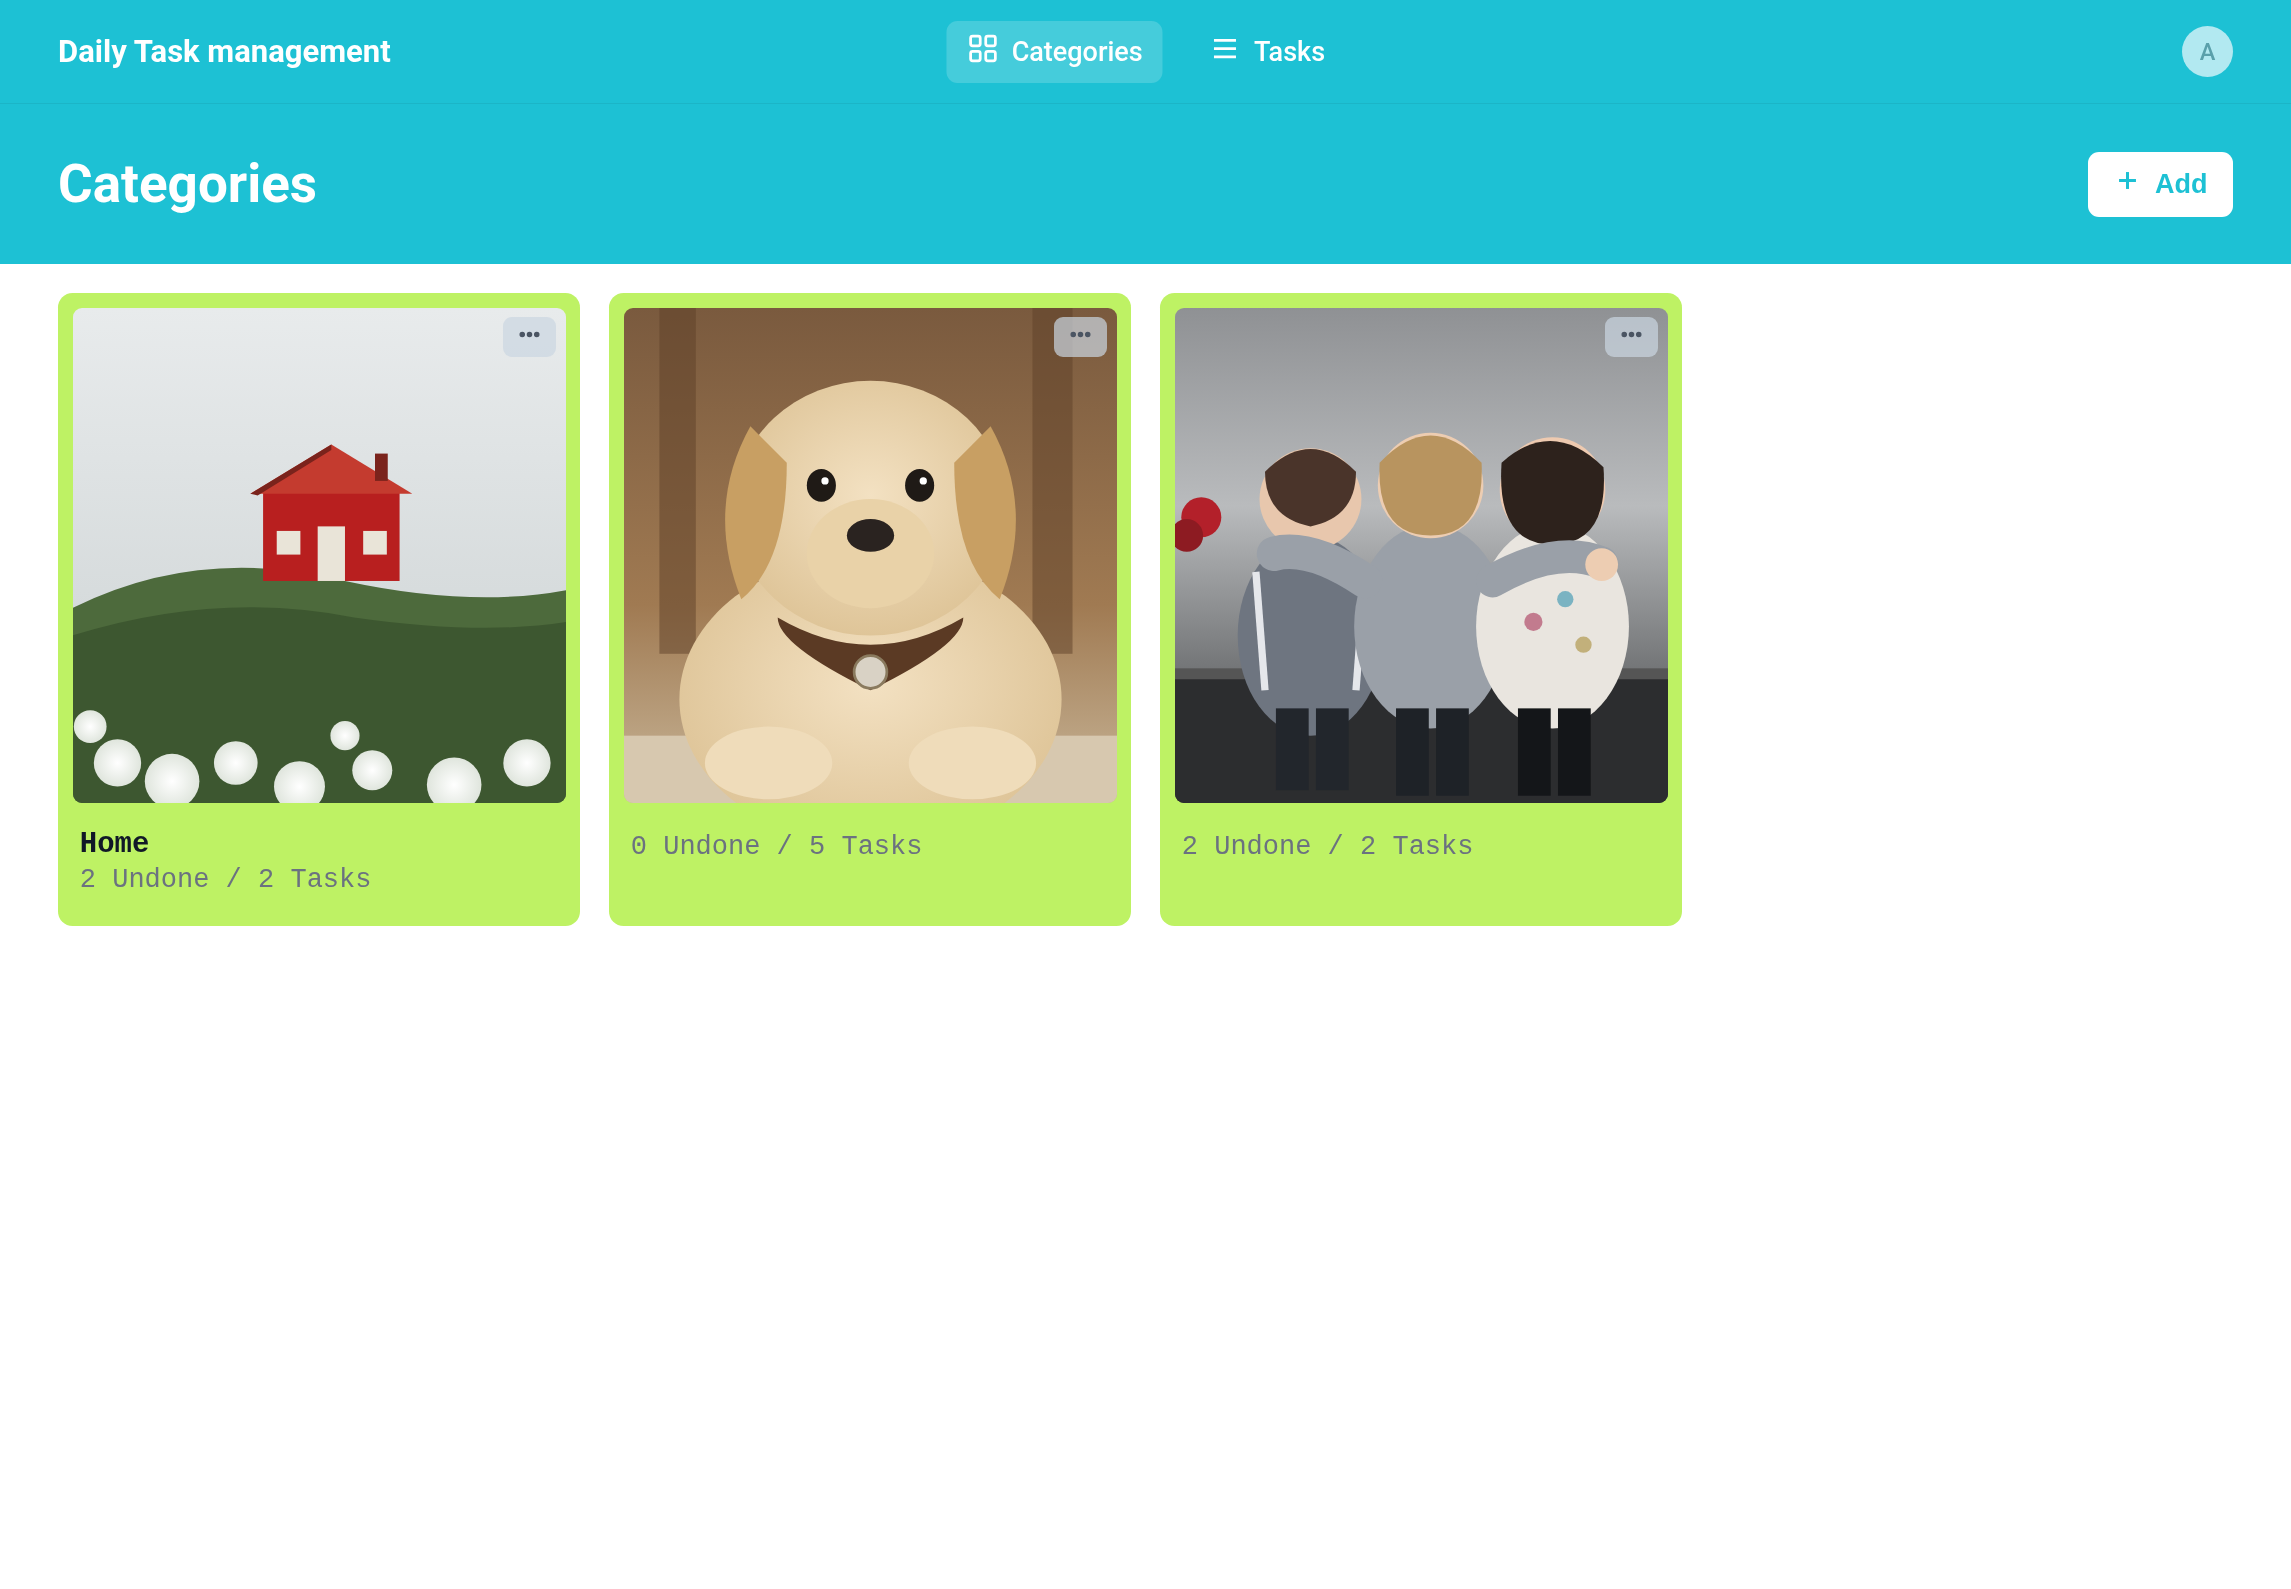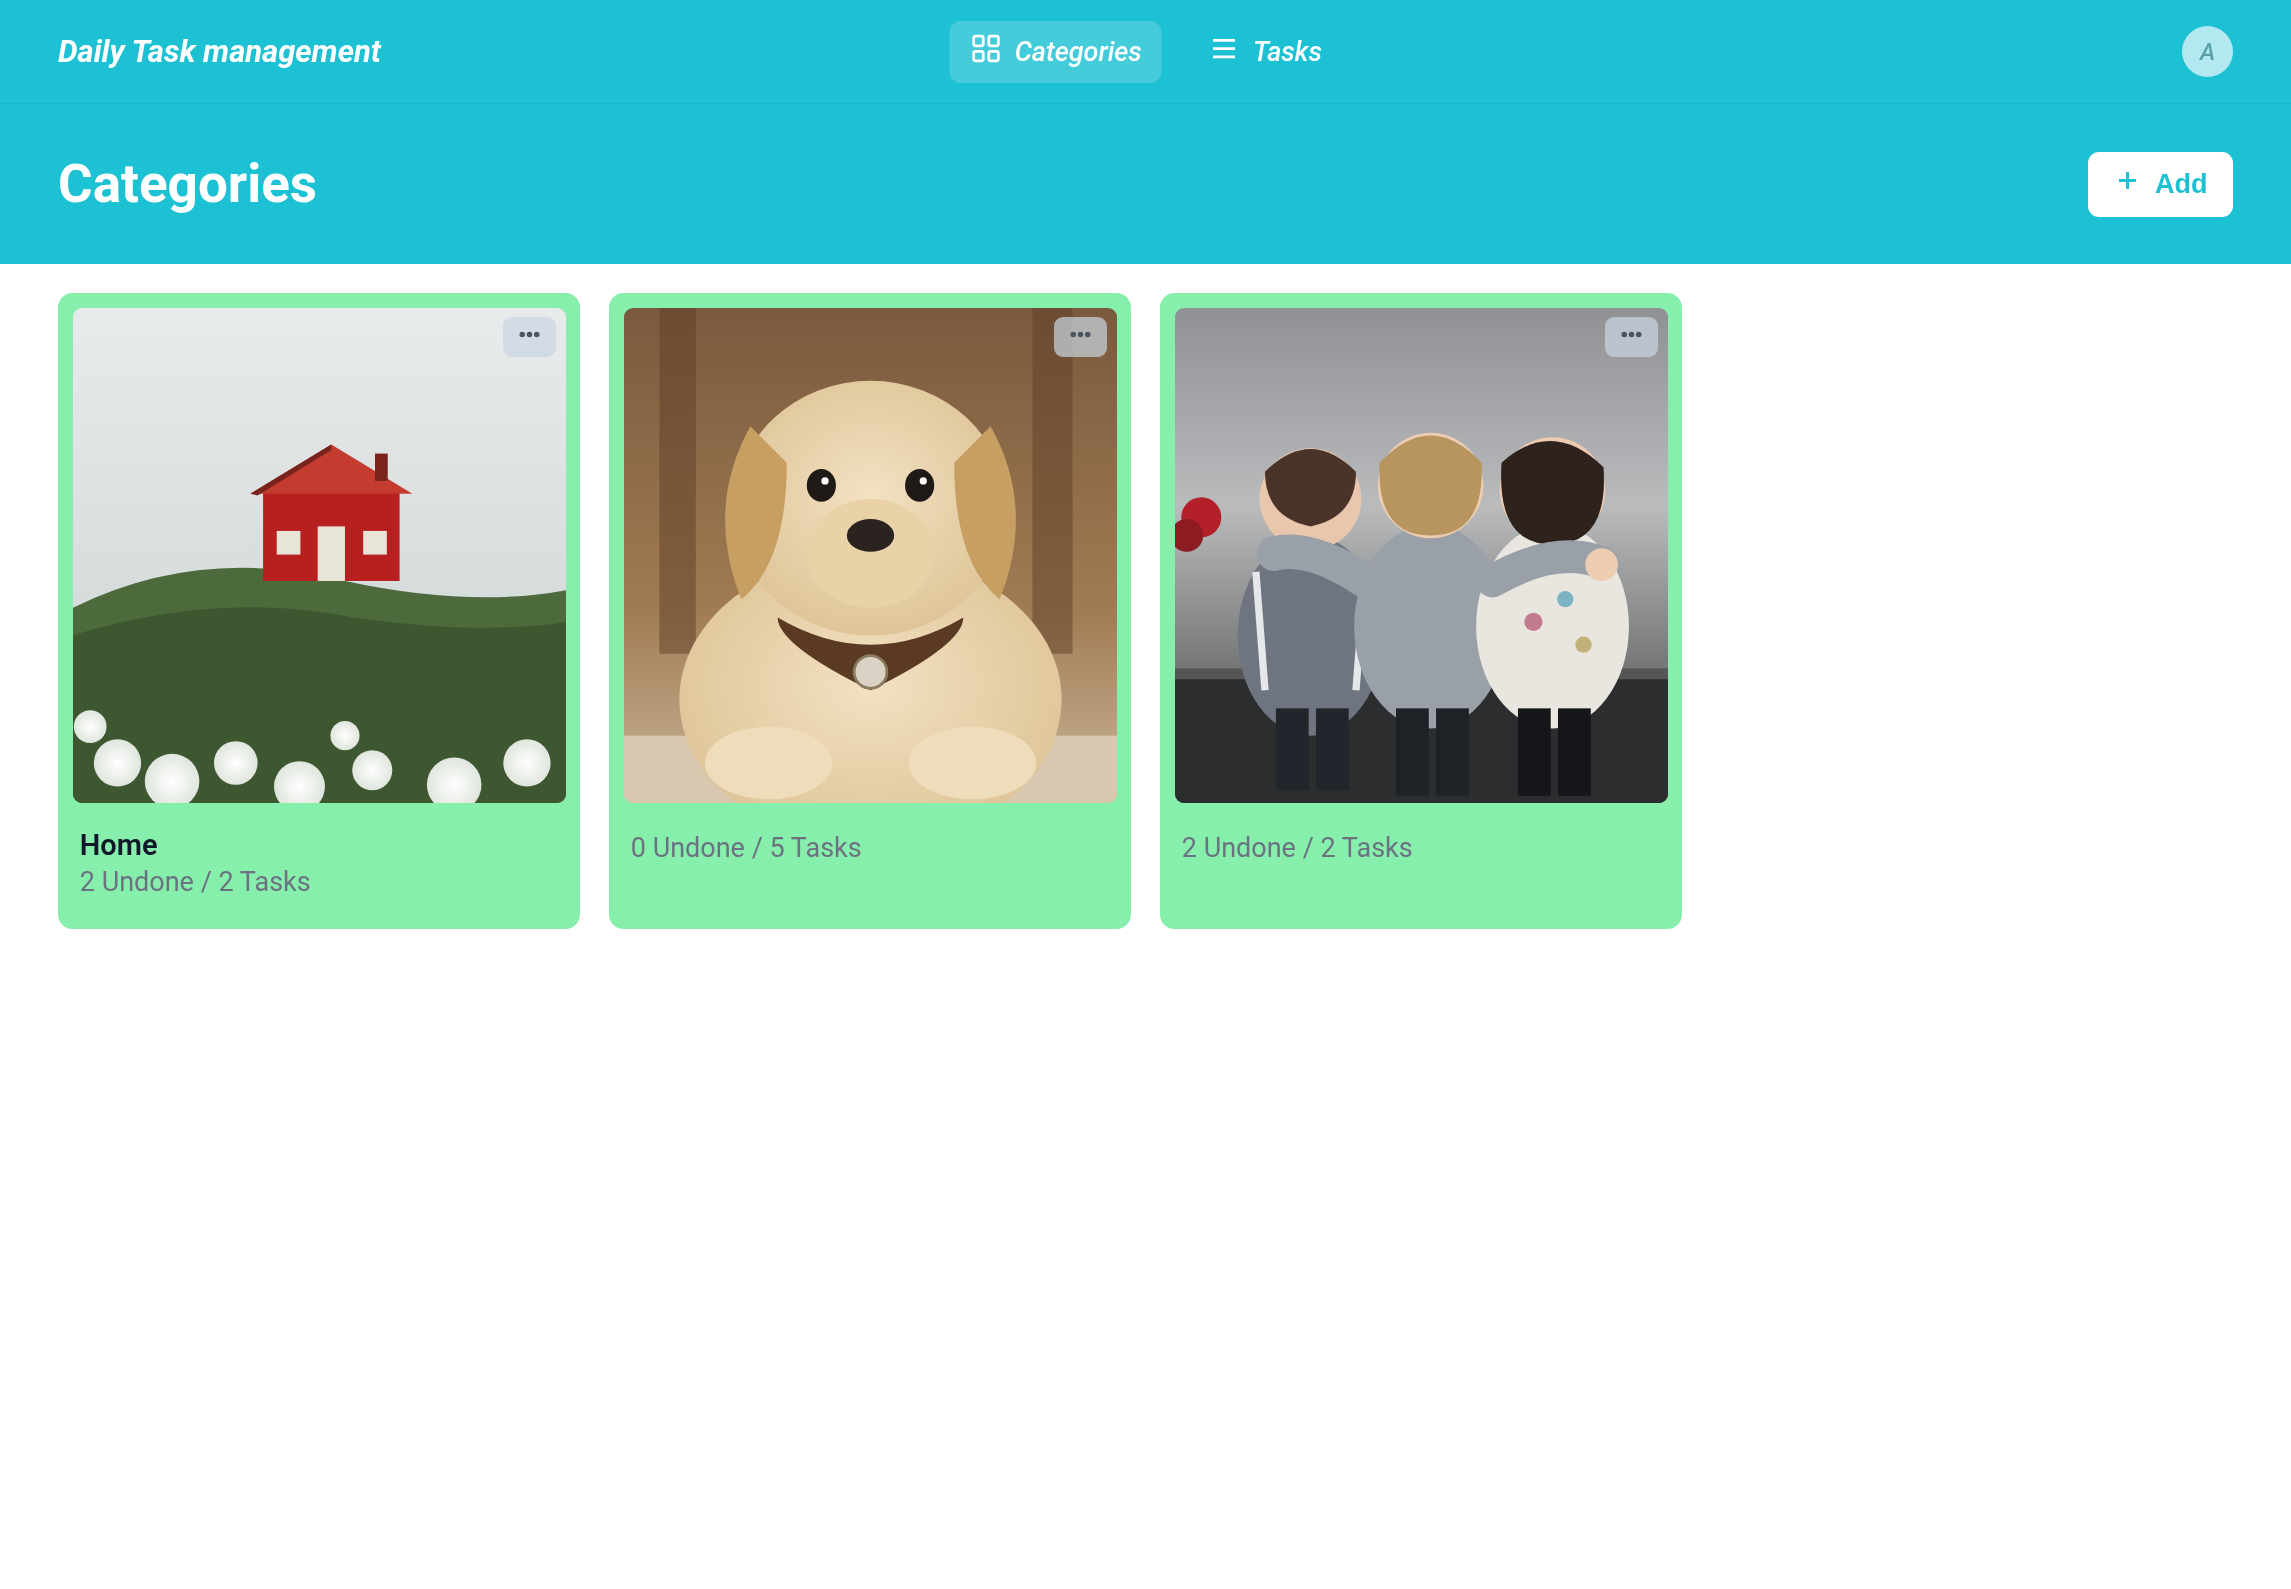--- a/index.html
+++ b/index.html
@@ -12,21 +12,20 @@
 
     
     .header {
       background: #1dc1d4;
       height: 104px;
       display: flex;
       align-items: center;
       padding: 8px 58px;
       position: relative;
       border-bottom: 0.9px solid rgba(0,0,0,0.06);
-      font-style: italic;
     }
     .app-title {
       color: #ffffff;
       font-size: 31px;
       font-weight: 700;
     }
     .nav {
       position: absolute;
       left: 50%;
       transform: translateX(-50%);
@@ -95,24 +94,25 @@
     .add-btn svg { width: 29px; height: 29px; stroke: #1dc1d4; stroke-width: 2.5; fill: none; }
 
     
     .grid {
       padding: 29px 58px;
       display: grid;
       grid-template-columns: repeat(4, 1fr);
       gap: 29px;
     }
     .card {
-      background: #86efac;
+      background: #bef264;
       border-radius: 14.5px;
       padding: 14.5px;
       position: relative;
+      font-family: Liberation Mono, monospace;
     }
     .card-menu {
       position: absolute;
       top: 23.6px;
       right: 23.6px;
       width: 53px;
       height: 40px;
       border-radius: 9px;
       background: rgba(203,213,225,0.7);
       display: flex;

